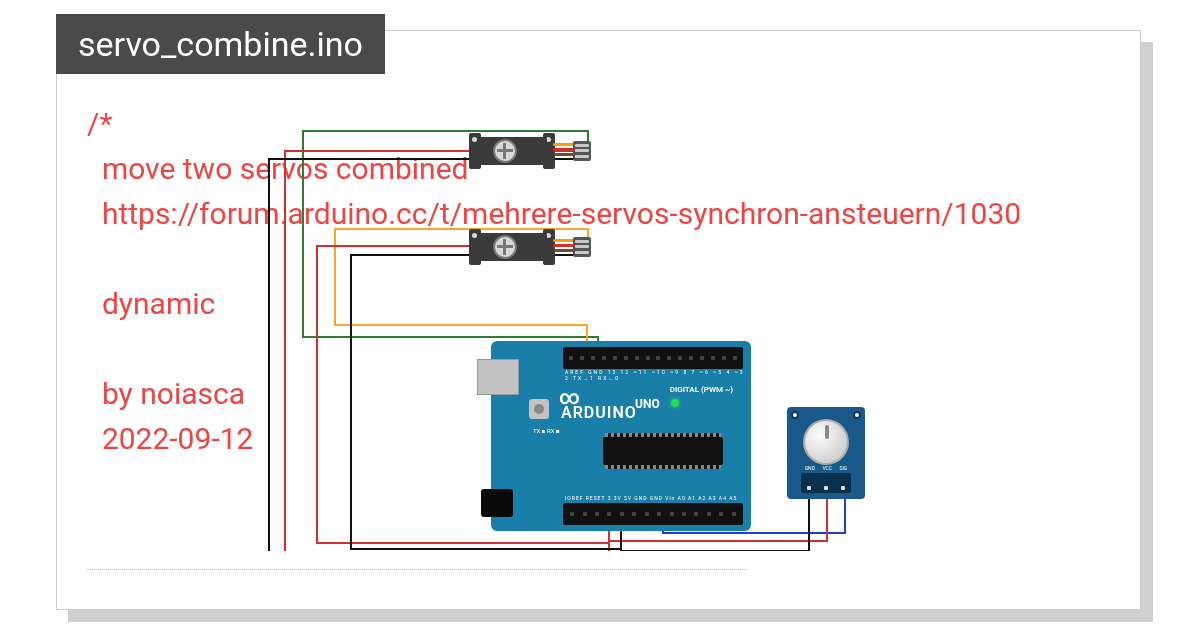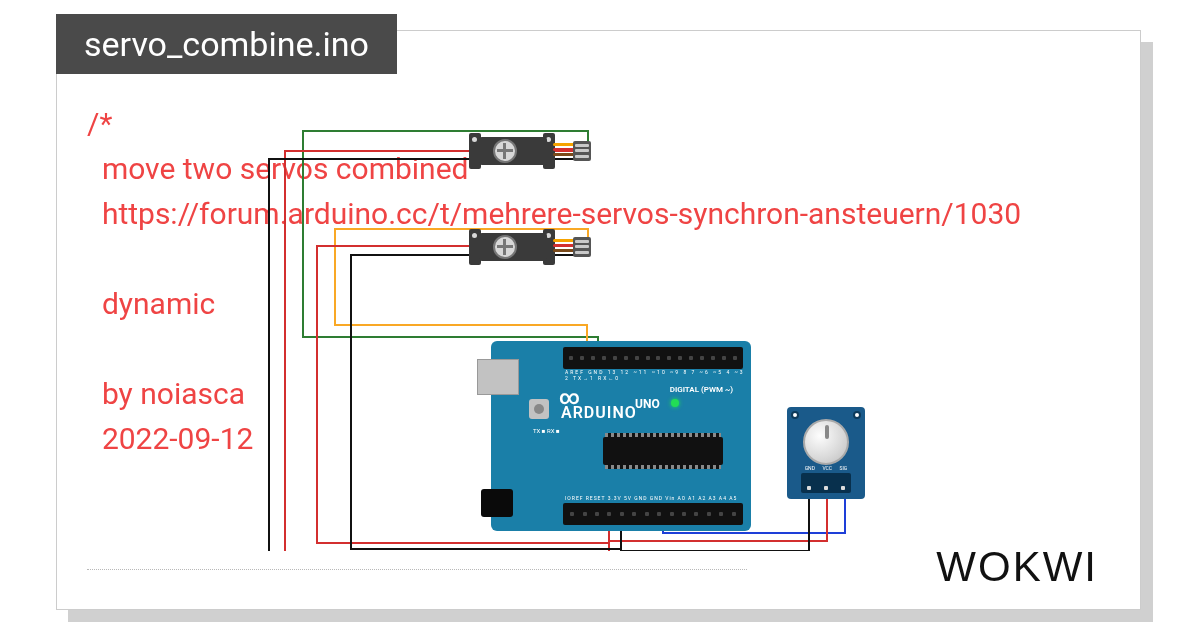--- a/index.html
+++ b/index.html
@@ -30,21 +30,21 @@
     overflow: hidden;
   }
   .title-tab {
     position: absolute;
     left: 56px;
     top: 14px;
     background: #4a4a4a;
     color: #ffffff;
     font-size: 34px;
     font-weight: 400;
-    padding: 10px 28px;
+    padding: 10px 22px;
     font-family: -apple-system, BlinkMacSystemFont, "Segoe UI", Roboto, sans-serif;
   }
   .code-text {
     position: absolute;
     left: 30px;
     top: 70px;
     color: #ef4444;
     font-size: 30px;
     line-height: 1.5;
     font-family: -apple-system, BlinkMacSystemFont, "Segoe UI", Roboto, sans-serif;
@@ -537,16 +537,15 @@
       </div>
       <div class="pins">
           <span></span>
           <span></span>
           <span></span>
         </div>
     </div>
 
   </div>
 
-  <div class="brand">WOKWI</div>
 </div>
 
 <div class="title-tab">servo_combine.ino</div>
 
 </body></html>

